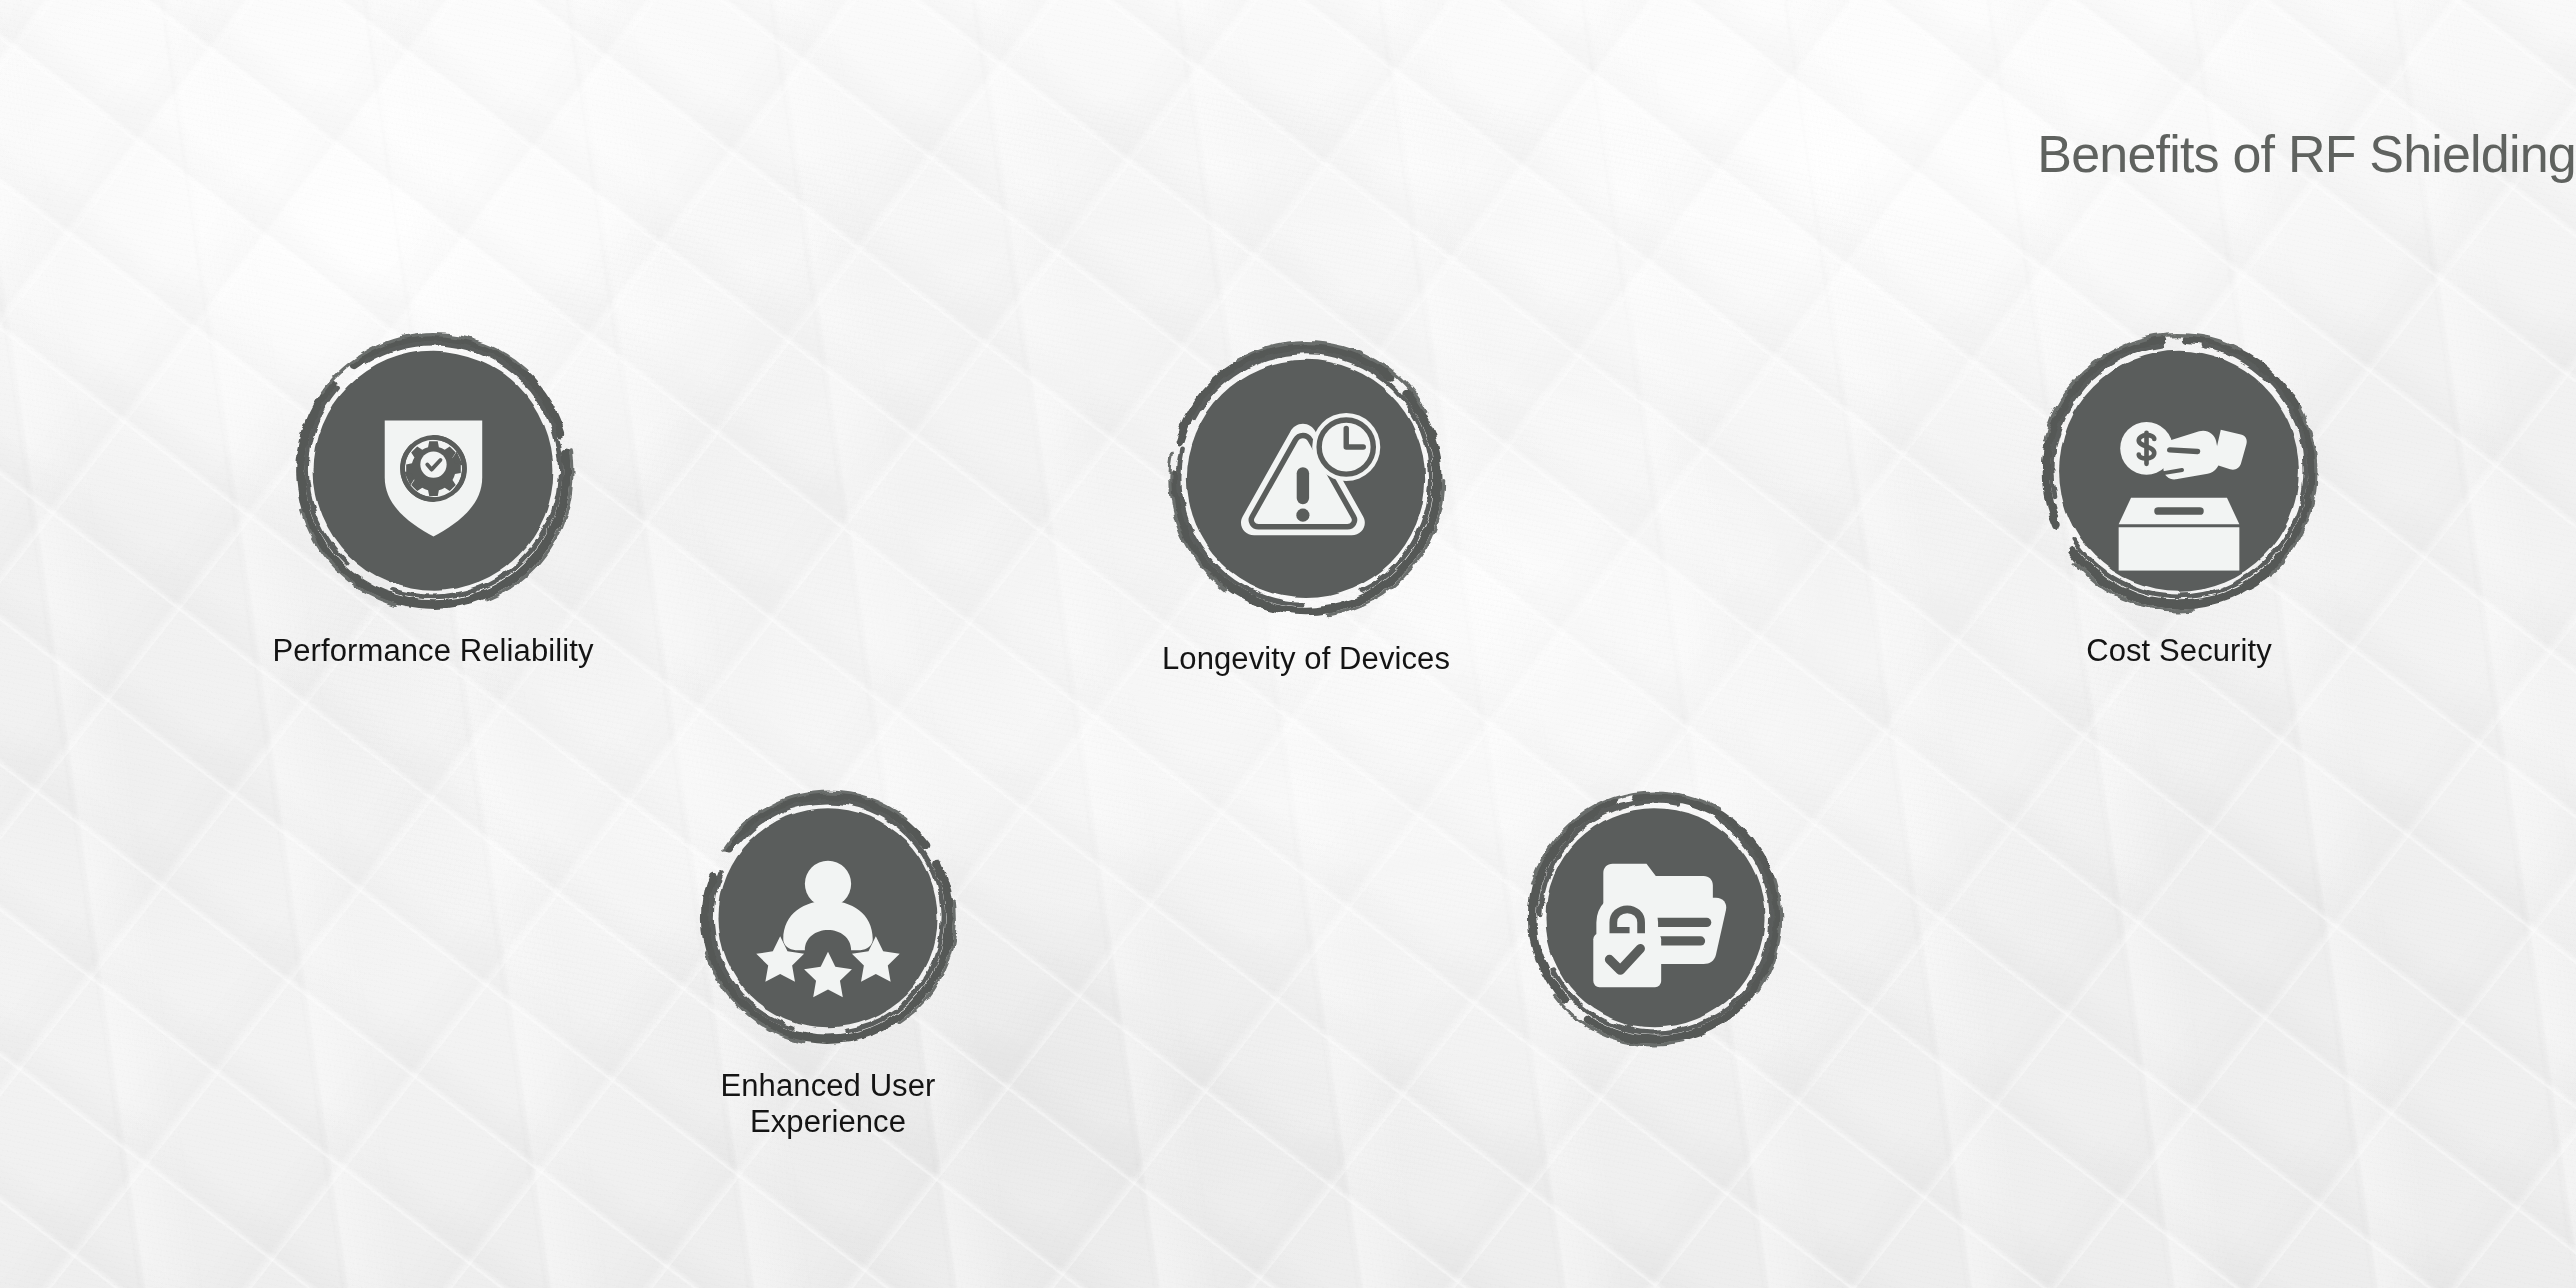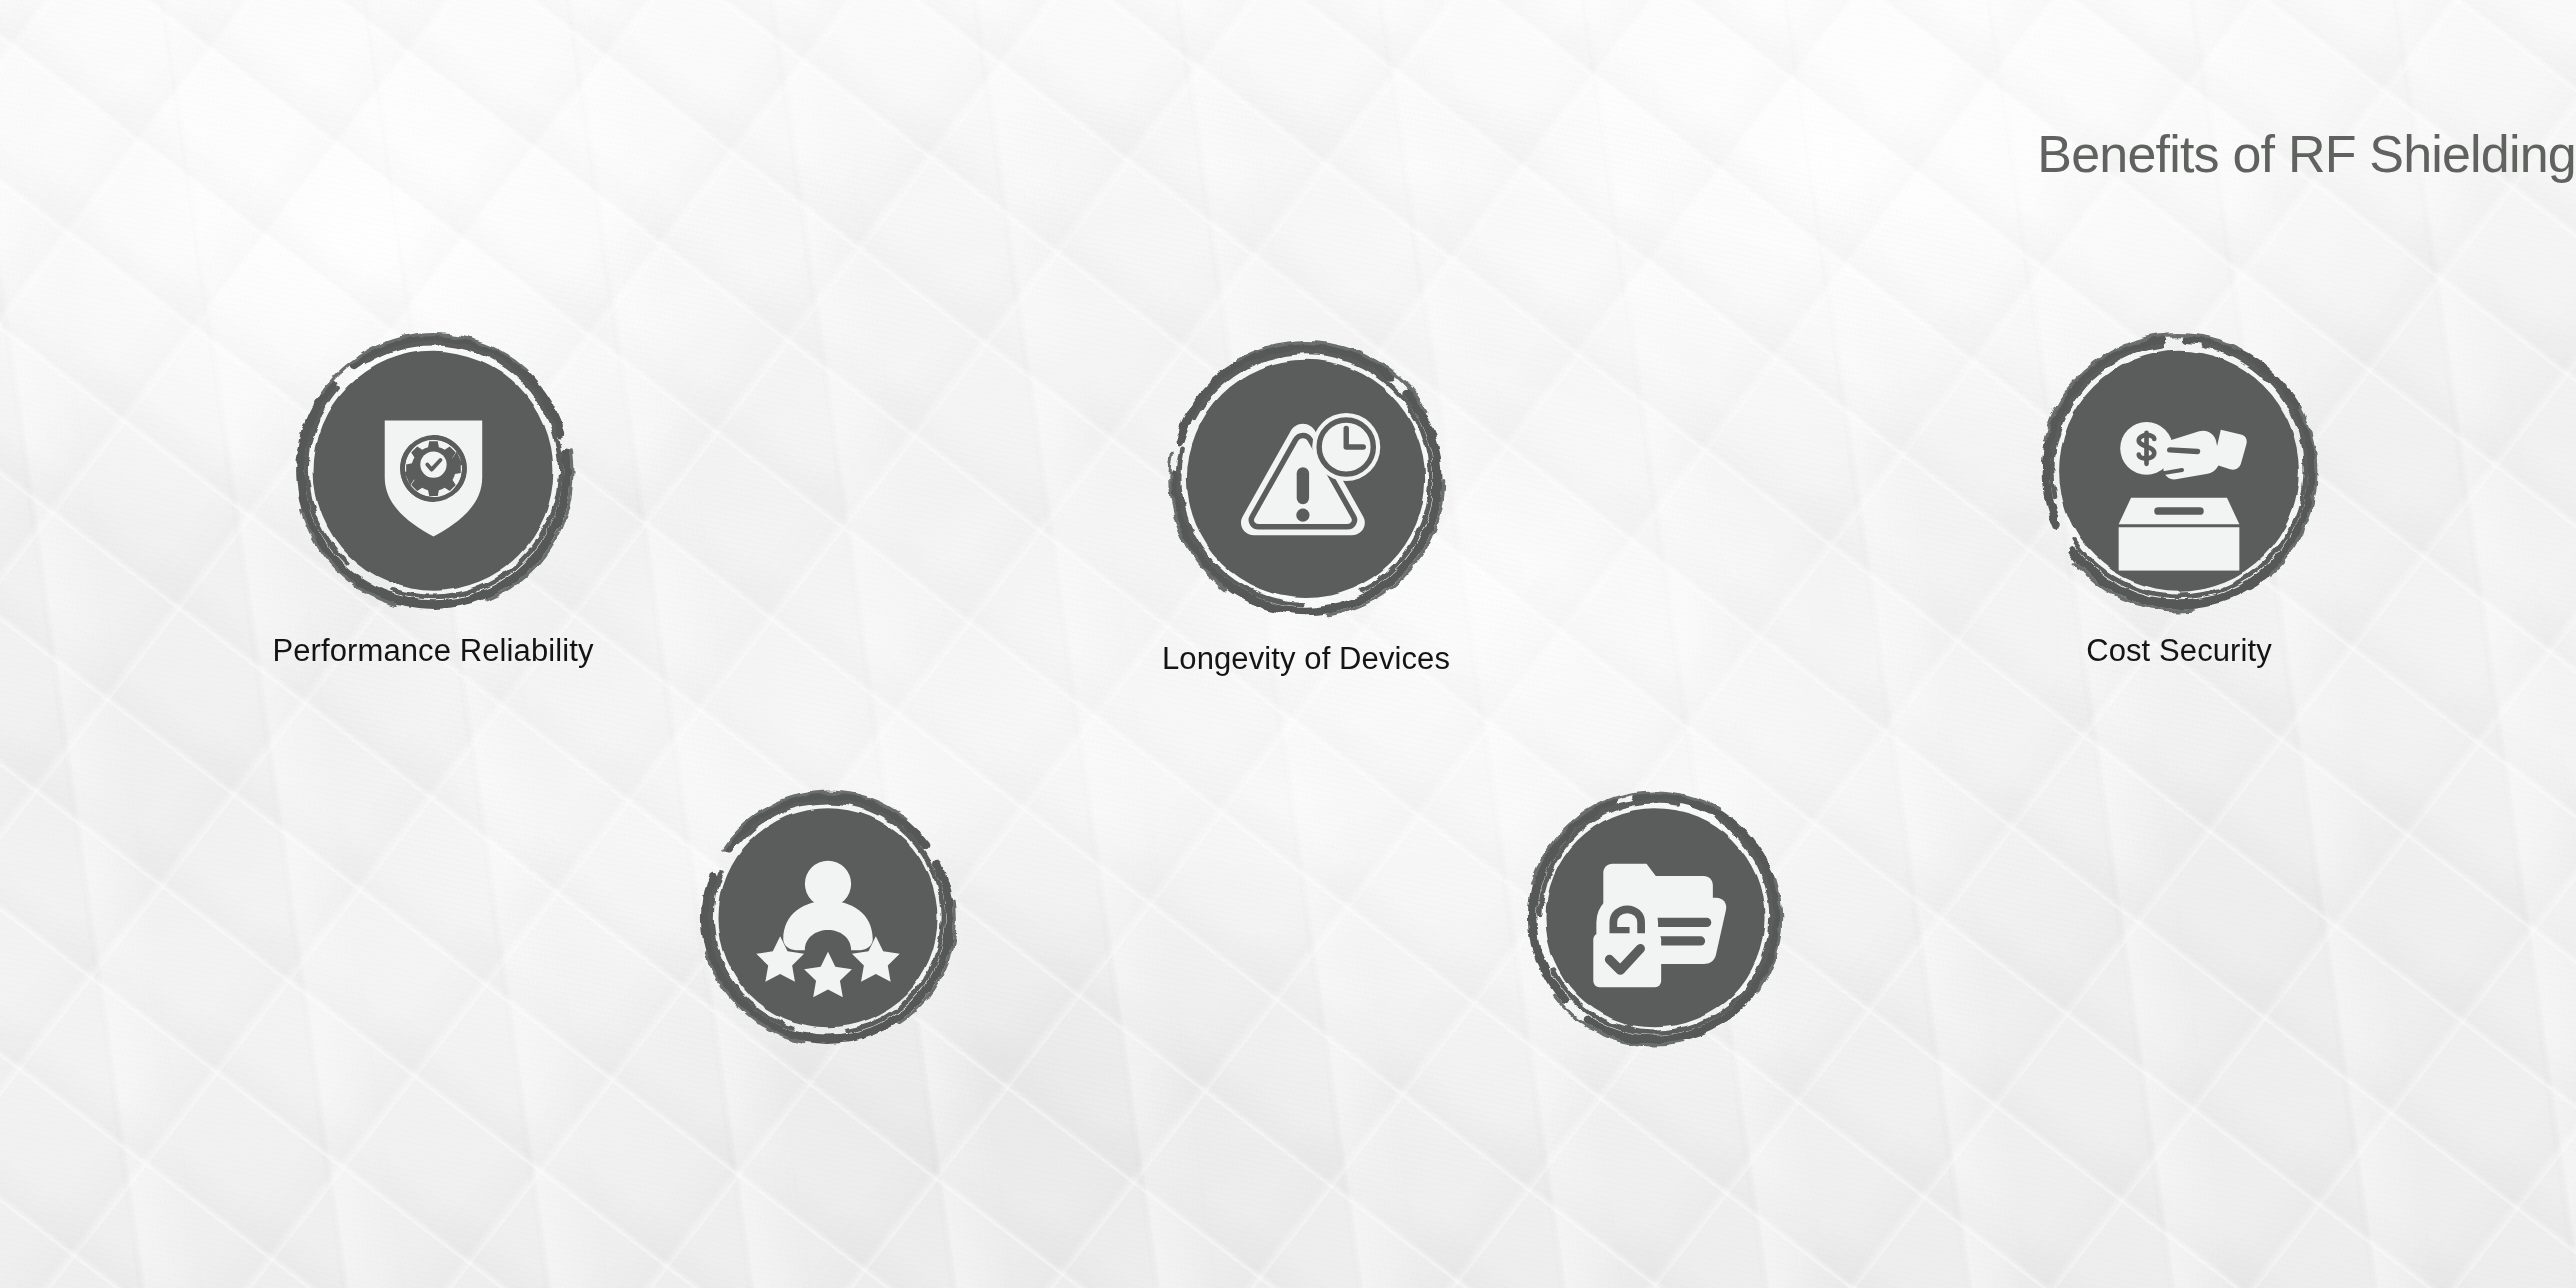--- a/index.html
+++ b/index.html
@@ -292,20 +292,22 @@
                  L -77.5 61.8 L -93 46.8 L -71.5 43.5 Z" fill="#f2f4f3"></path>
 
         <path d="M 0 44 L 9.5 63.5 L 31 66.8 L 15.5 81.8 L 19.2 103 L 0 93 L -19.2 103
                  L -15.5 81.8 L -31 66.8 L -9.5 63.5 Z" fill="#f2f4f3"></path>
 
         <path d="M 62 24 L 71.5 43.5 L 93 46.8 L 77.5 61.8 L 81.2 83 L 62 73 L 42.8 83
                  L 46.5 61.8 L 31 46.8 L 52.5 43.5 Z" fill="#f2f4f3"></path>
       </g>
     </svg>
   </div>
+  <div class="benefit-label">Enhanced User
+Experience</div>
 </div>
 
 <div class="benefit" id="item-4">
   <div class="badge-wrap">
     <svg width="270" height="270" viewBox="0 0 350 350" aria-hidden="true">
       <defs>
         <filter id="rough4" x="-25%" y="-25%" width="150%" height="150%">
           <feTurbulence type="fractalNoise" baseFrequency="0.033 0.049" numOctaves="3" seed="58" result="t"></feTurbulence>
           <feDisplacementMap in="SourceGraphic" in2="t" scale="10" xChannelSelector="R" yChannelSelector="G"></feDisplacementMap>
         </filter>

